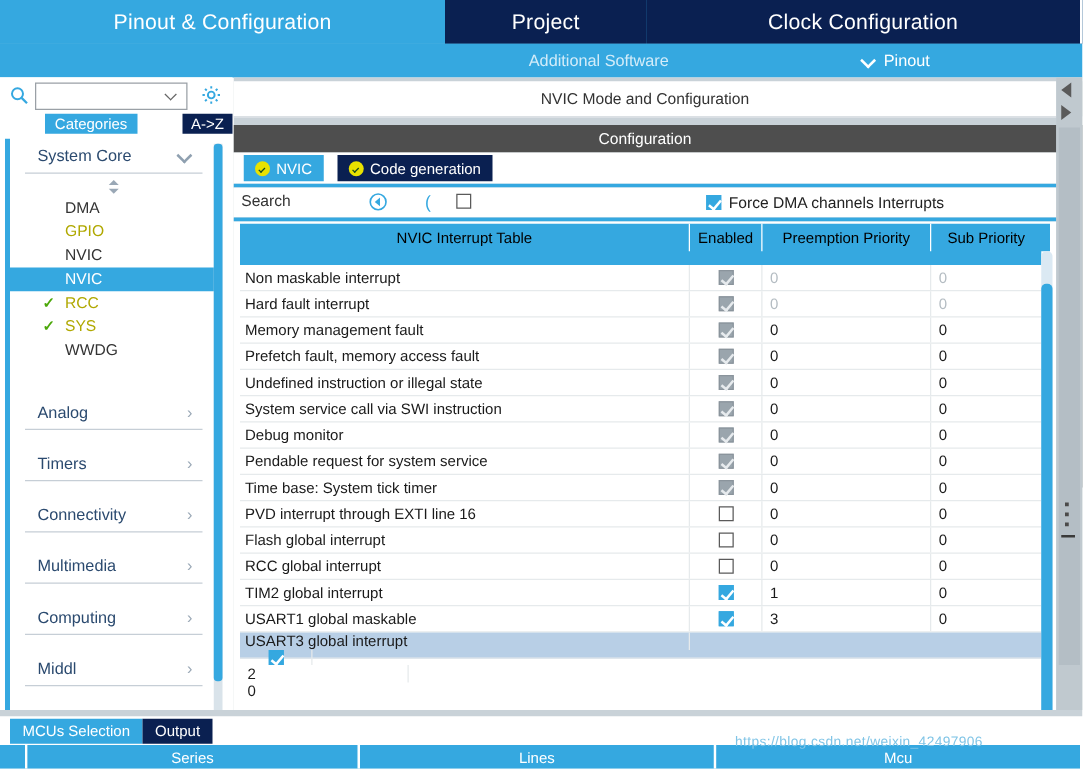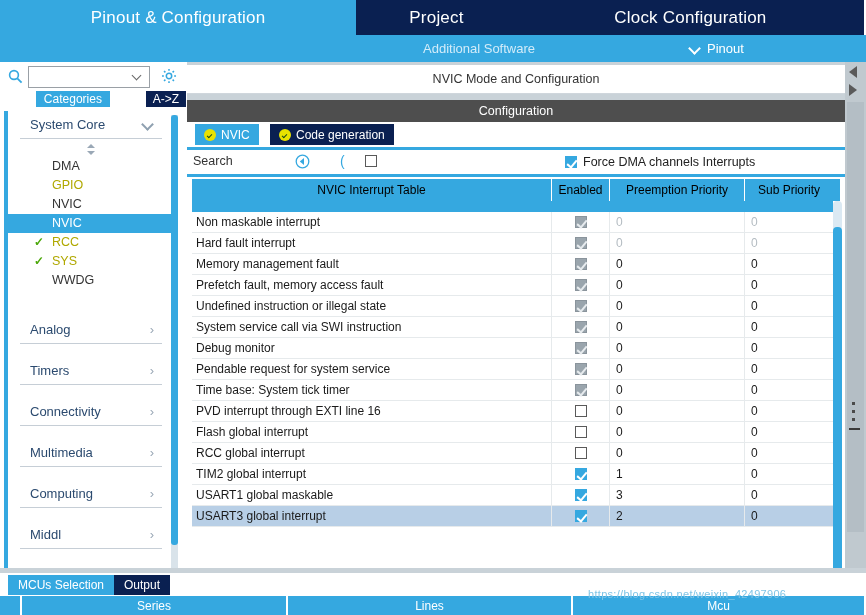--- a/index.html
+++ b/index.html
@@ -112,21 +112,21 @@
 
   
   .tbl{position:absolute;left:5px;top:117px;width:648px;height:400px;background:#ffffff;}
   .thead{display:flex;height:33px;background:#35a8e0;color:#000000;font-size:12px;}
   .th{display:flex;align-items:center;justify-content:center;height:22px;border-right:1px solid #ffffff;box-sizing:border-box;}
   .th.c0{width:360px;}
   .th.c1{width:58px;}
   .th.c2{width:135px;}
   .th.c3{width:88px;border-right:none;}
   .trow{display:flex;height:20px;border-bottom:1px solid #e6eaec;font-size:12px;color:#1a1a1a;}
-  .trow.sel{background:#b8cfe6;}
+  .trow.sel{background:#b8cfe6;flex-direction:column;}
   .td{display:flex;align-items:center;height:20px;box-sizing:border-box;}
   .td.c0{width:360px;padding-left:4px;border-right:1px solid #e6eaec;}
   .td.c1{width:58px;justify-content:center;border-right:1px solid #e6eaec;}
   .td.c2{width:135px;padding-left:6px;border-right:1px solid #e6eaec;}
   .td.c3{width:88px;padding-left:6px;}
   .gray{color:#b4bcc2;}
 
   .tblsb{position:absolute;right:-2px;top:22px;width:9px;height:378px;background:#ffffff;}
   .tblsb-track{position:absolute;left:0;top:0;width:9px;height:378px;background:#dbe9f3;border-radius:4px;}
   .tblsb-thumb{position:absolute;left:0;top:26px;width:9px;height:348px;background:#35a8e0;border-radius:4px;}

